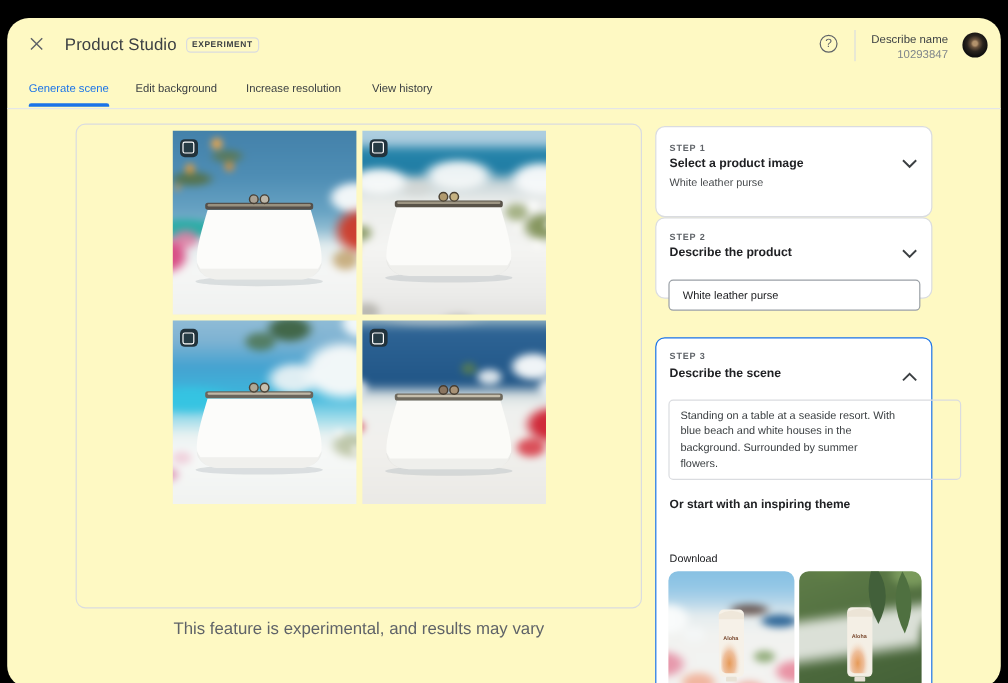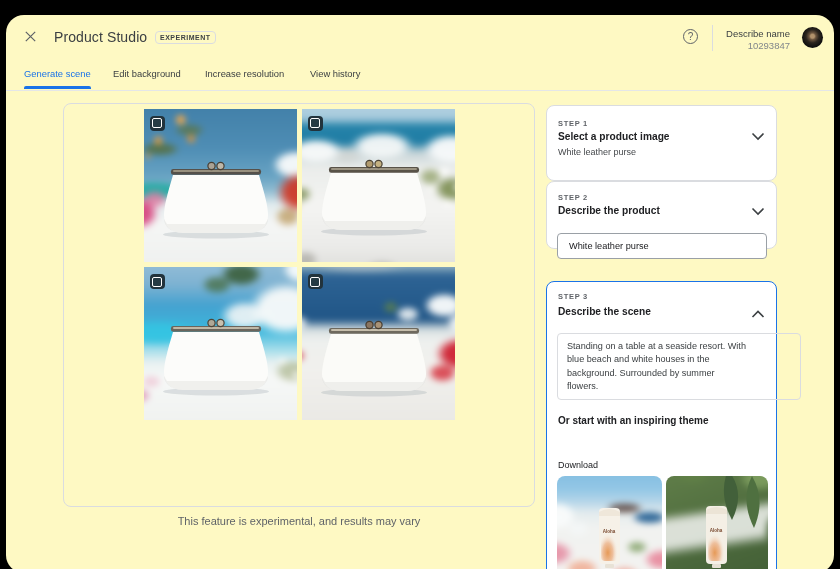--- a/index.html
+++ b/index.html
@@ -40,21 +40,21 @@
   .cb { position:absolute; left:6px; top:7px; width:15px; height:15px;
     background:#22333c; border-radius:4px; padding:2.5px; }
   .cb > div { width:10px; height:10px; border:1.8px solid #fff; border-radius:2px;
     background:#263b44; }
 
   
   .btngroup { left:231px; top:431px; width:126px; height:26px; border:1px solid #dadce0;
     border-radius:8px; display:flex; align-items:center; font-size:10px; color:#3c4043; }
   .btngroup .sep { width:1px; height:25px; background:#dadce0; }
   .btn { display:flex; align-items:center; justify-content:center; height:100%; gap:4px; }
-  .footnote { left:57px; top:500px; width:472px; text-align:center; font-size:11px;
+  .footnote { left:57px; top:500px; width:472px; text-align:center; font-size:14px;
     color:#5f6368; }
 
   
   .stepcard { left:540px; width:231px; border:1px solid #dadce0; border-radius:8px;
     background:#fff; }
   .steplbl { position:absolute; left:11px; font-size:7.5px; font-weight:bold;
     color:#5f6368; letter-spacing:0.7px; }
   .steptitle { position:absolute; left:11px; font-size:10.2px; font-weight:bold;
     color:#202124; }
   .stepsub { position:absolute; left:11px; font-size:9px; color:#474a4d; }

